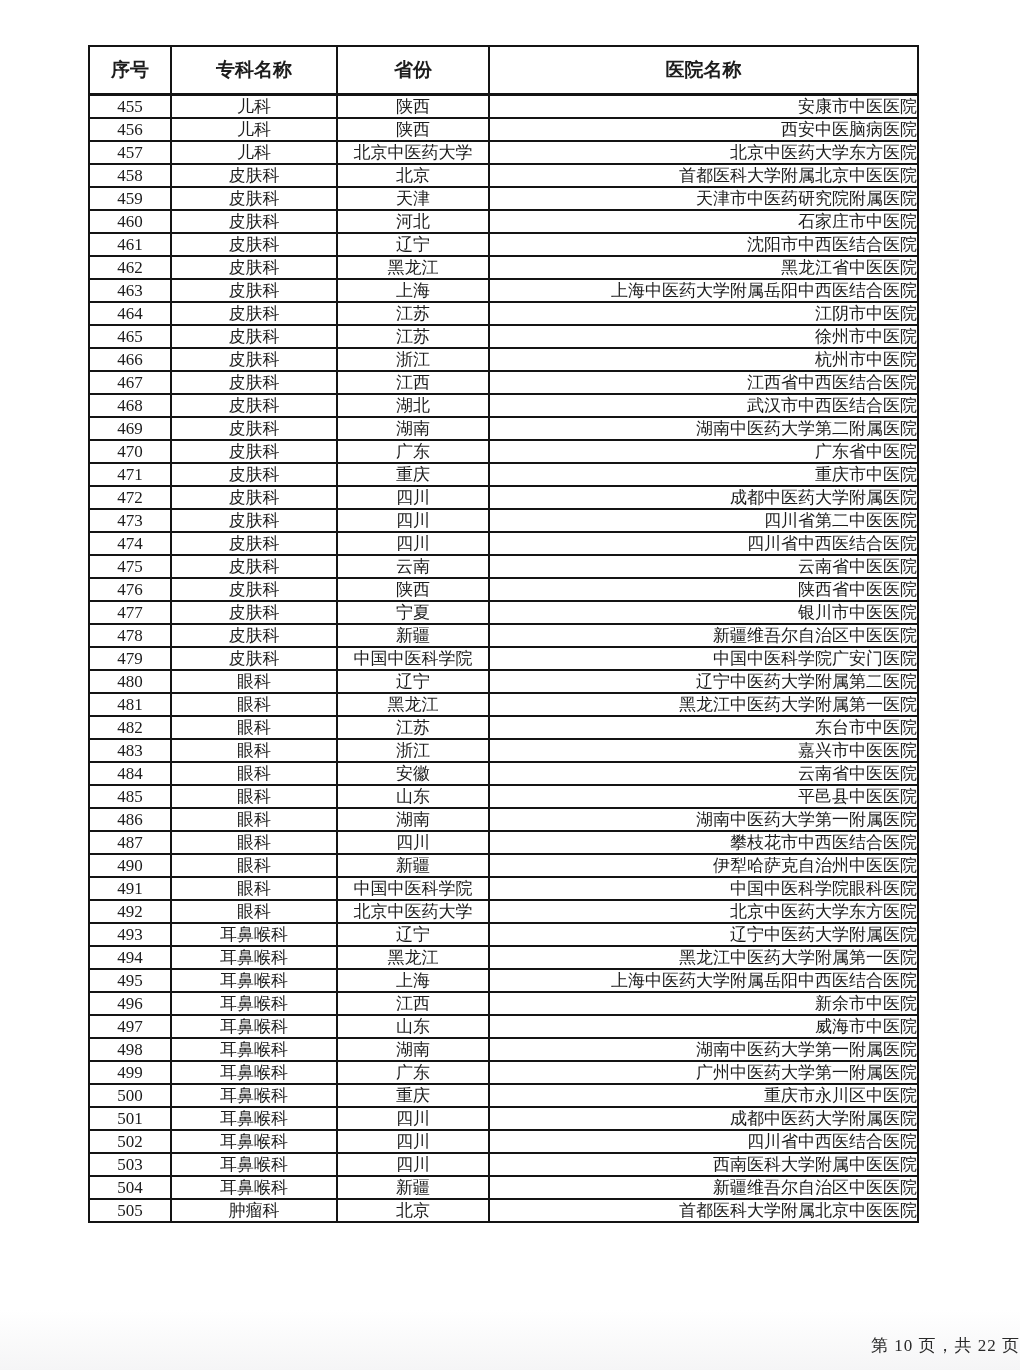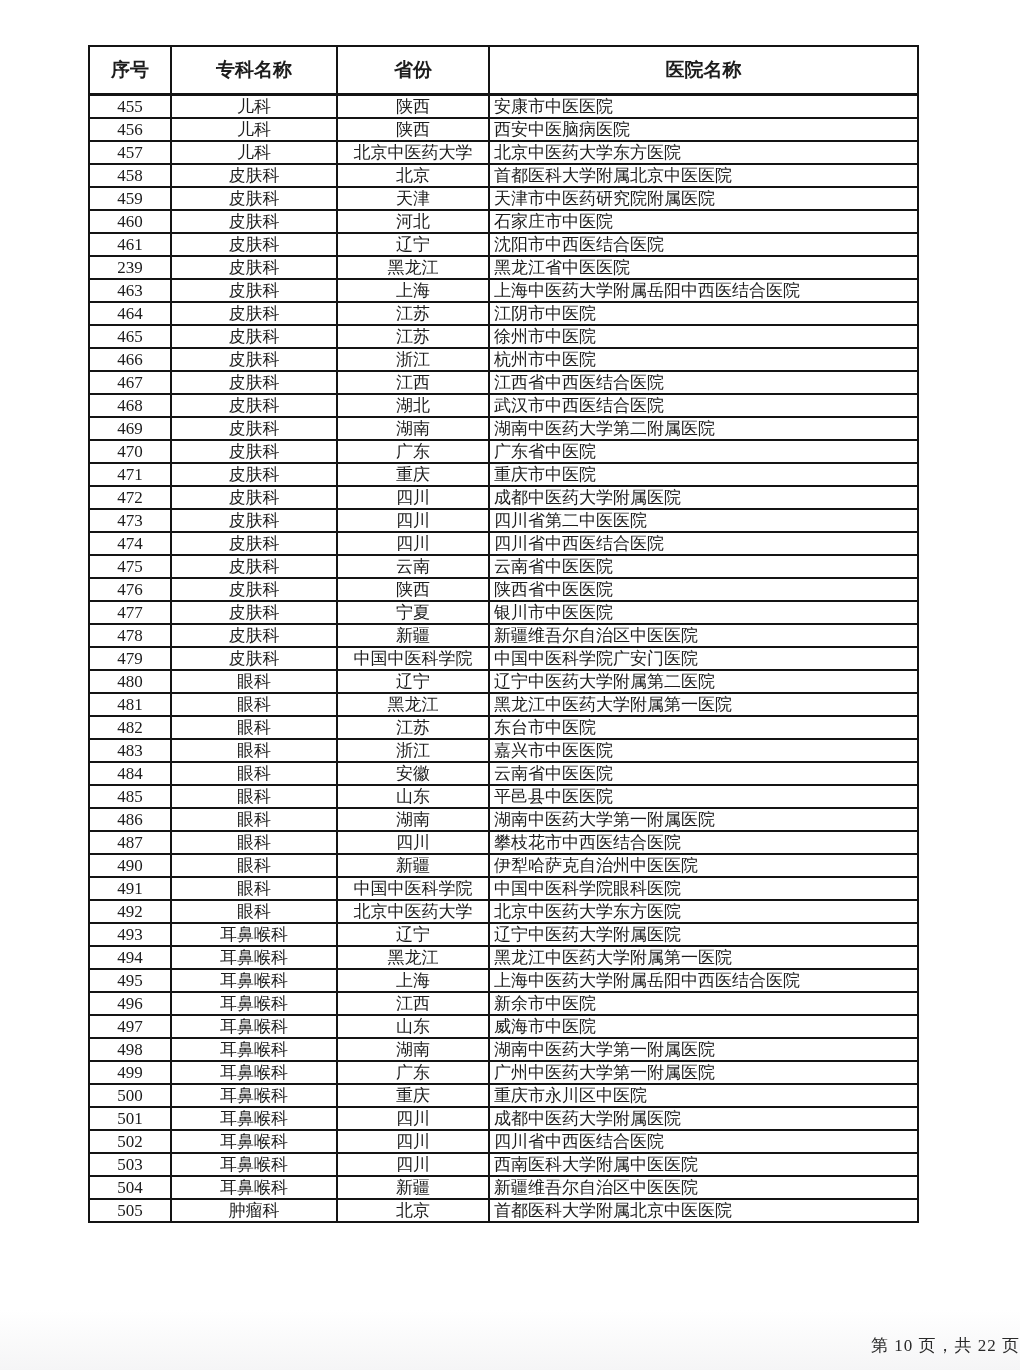--- a/index.html
+++ b/index.html
@@ -42,21 +42,21 @@
     border-bottom-width: 3px;
   }
   table.roster td {
     height: 21.4px;
     font-size: 17px;
     line-height: 21px;
     text-align: center;
     padding: 0;
   }
   table.roster td.hospital {
-    text-align: left;
+    text-align: right;
     padding-left: 4px;
   }
   .footer {
     position: absolute;
     top: 1334px;
     left: 0;
     width: 1020px;
     text-align: right;
     font-size: 17px;
     color: #2a2a2a;
@@ -131,21 +131,21 @@
           <td class="province">河北</td>
           <td class="hospital">石家庄市中医院</td>
         </tr>
         <tr>
           <td class="serial">461</td>
           <td class="specialty">皮肤科</td>
           <td class="province">辽宁</td>
           <td class="hospital">沈阳市中西医结合医院</td>
         </tr>
         <tr>
-          <td class="serial">239</td>
+          <td class="serial">462</td>
           <td class="specialty">皮肤科</td>
           <td class="province">黑龙江</td>
           <td class="hospital">黑龙江省中医医院</td>
         </tr>
         <tr>
           <td class="serial">463</td>
           <td class="specialty">皮肤科</td>
           <td class="province">上海</td>
           <td class="hospital">上海中医药大学附属岳阳中西医结合医院</td>
         </tr>

